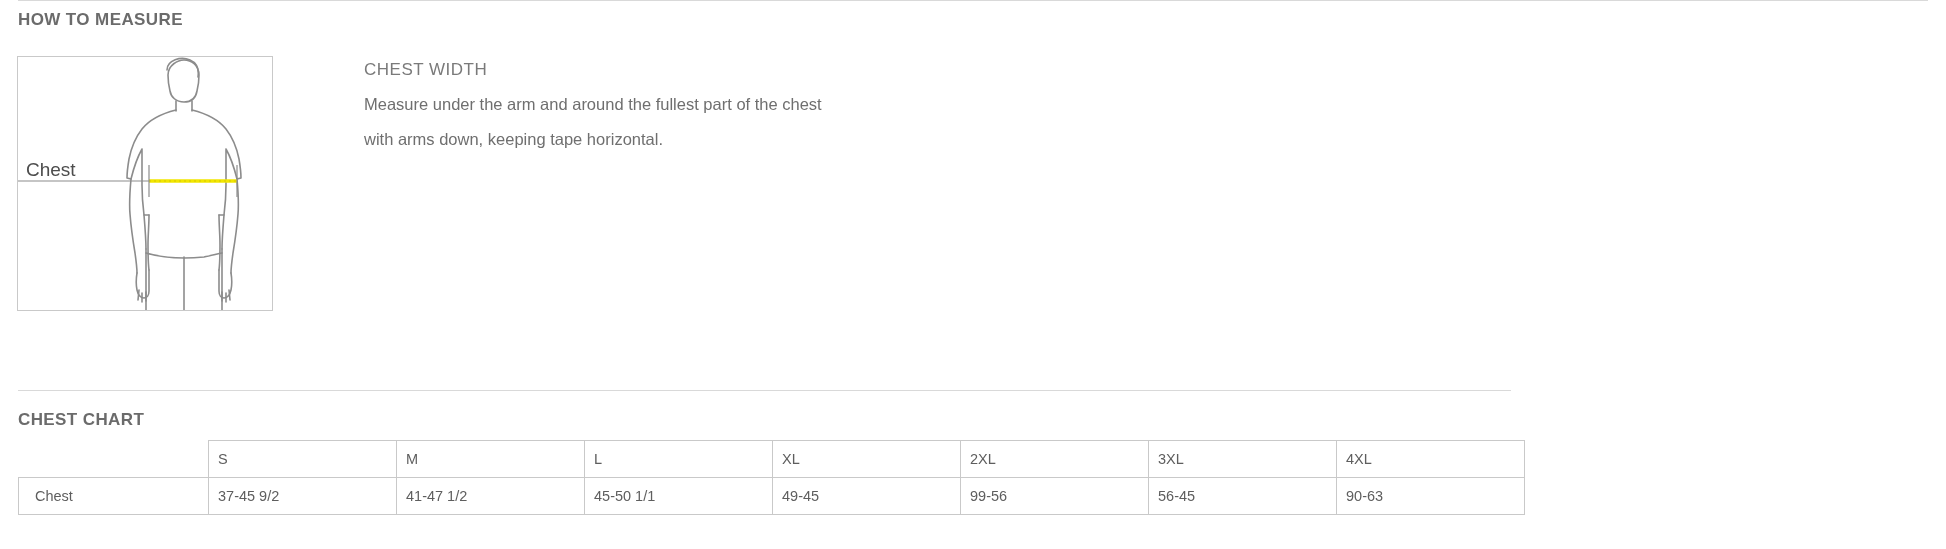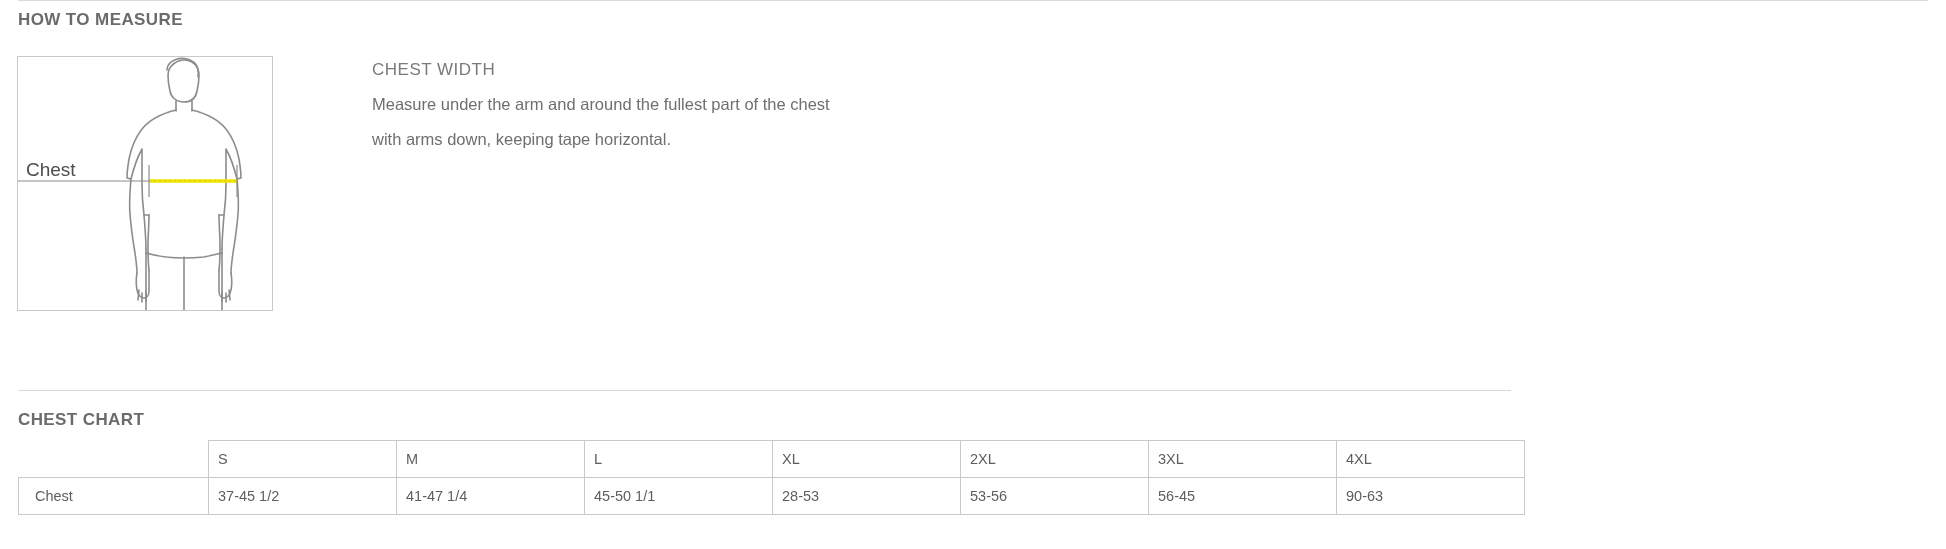--- a/index.html
+++ b/index.html
@@ -52,21 +52,21 @@
     height: 255px;
     border: 1px solid #c9c9c9;
     box-sizing: border-box;
     background: #ffffff;
   }
   .figure-box svg {
     display: block;
   }
   .measure-text {
     position: absolute;
-    left: 372px;
+    left: 364px;
   }
   #measure-heading {
     top: 60px;
     font-size: 17px;
     color: #7a7a7a;
     letter-spacing: 0.5px;
   }
   .measure-line {
     font-size: 16.5px;
     color: #6f6f6f;
@@ -210,24 +210,24 @@
         <td class="sizecol">L</td>
         <td class="sizecol">XL</td>
         <td class="sizecol">2XL</td>
         <td class="sizecol">3XL</td>
         <td class="sizecol">4XL</td>
       </tr>
     </thead>
     <tbody>
       <tr>
         <td class="rowlabel">Chest</td>
-        <td class="sizecol">37-45 1/2</td>
-        <td class="sizecol">41-47 1/4</td>
+        <td class="sizecol">37-45 9/2</td>
+        <td class="sizecol">41-47 1/2</td>
         <td class="sizecol">45-50 1/1</td>
-        <td class="sizecol">28-53</td>
-        <td class="sizecol">53-56</td>
+        <td class="sizecol">49-45</td>
+        <td class="sizecol">99-56</td>
         <td class="sizecol">56-45</td>
         <td class="sizecol">90-63</td>
       </tr>
     </tbody>
   </table>
 
 </div>
 
 </body></html>

